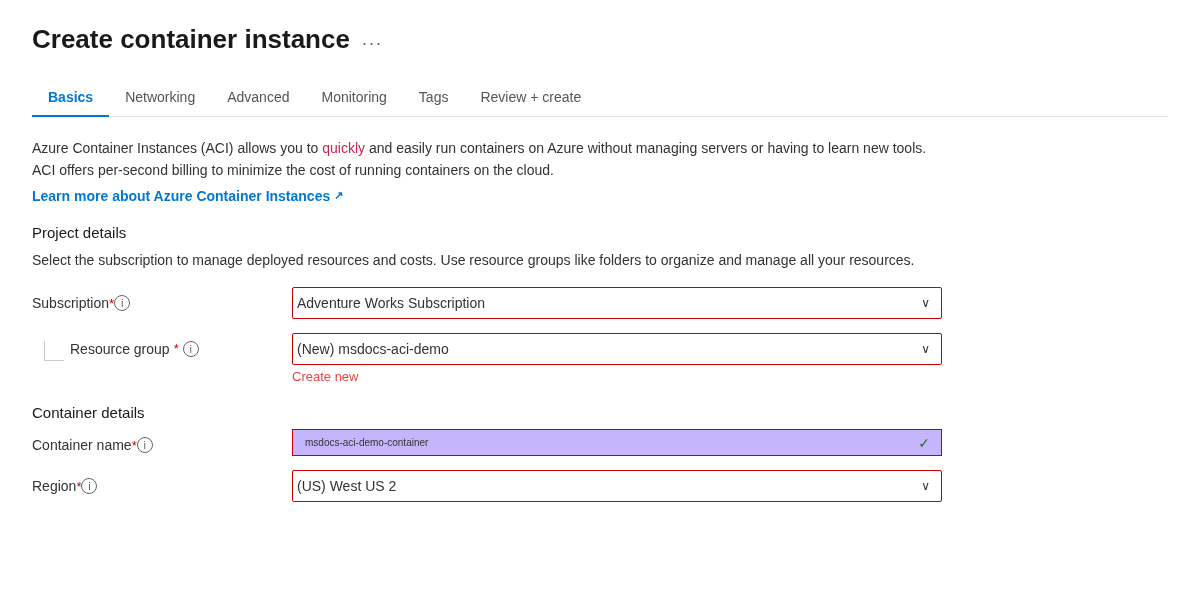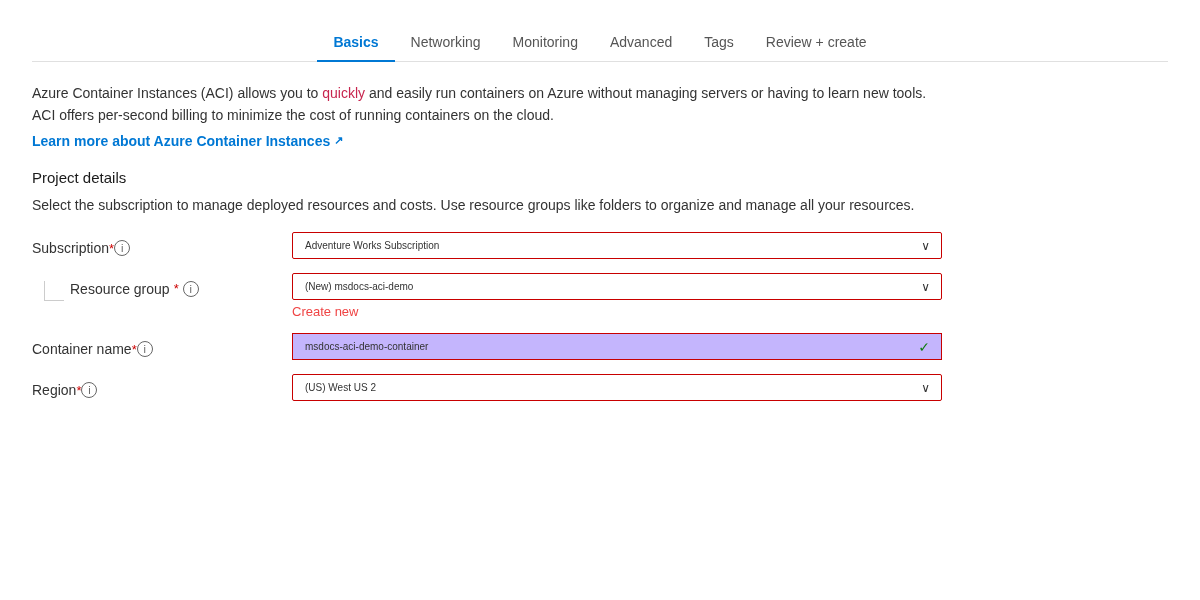--- a/index.html
+++ b/index.html
@@ -43,21 +43,20 @@
       letter-spacing: 2px;
     }
 
     
     .tabs-container {
       display: flex;
       align-items: center;
       border-bottom: 1px solid #e0e0e0;
       margin-bottom: 20px;
       gap: 0;
-      justify-content: center;
     }
 
     .tab {
       padding: 10px 16px;
       cursor: pointer;
       font-size: 14px;
       color: #555;
       border-bottom: 2px solid transparent;
       margin-bottom: -1px;
       white-space: nowrap;
@@ -149,24 +148,24 @@
       max-width: 650px;
     }
 
     .dropdown-wrapper {
       position: relative;
       width: 100%;
     }
 
     .dropdown-wrapper select {
       width: 100%;
-      padding: 7px 36px 7px 12px;
+      padding: 7px 36px 7px 4px;
       border: 1px solid #c80000;
       border-radius: 2px;
-      font-size: 10px;
+      font-size: 14px;
       color: #333;
       background: #fff;
       appearance: none;
       -webkit-appearance: none;
       cursor: pointer;
     }
 
     .dropdown-wrapper .chevron {
       position: absolute;
       right: 12px;
@@ -227,27 +226,31 @@
       transform: translateY(-50%);
       color: #107c10;
       font-size: 14px;
     }
   </style>
 </head>
 <body>
 
 <div class="page-container">
   
+  <div class="page-header">
+    <h1 class="page-title">Create container instance</h1>
+    <span class="more-options-icon">...</span>
+  </div>
 
   
   <div class="tabs-container">
     <div class="tab active">Basics</div>
     <div class="tab">Networking</div>
+    <div class="tab">Advanced</div>
     <div class="tab">Monitoring</div>
-    <div class="tab">Advanced</div>
     <div class="tab">Tags</div>
     <div class="tab">Review + create</div>
   </div>
 
   
   <p class="description-text">
     <span>Azure Container Instances (ACI) allows you to </span><span style="color:#c7254e;">quickly</span><span> and easily run containers on Azure without managing servers or having to learn new tools. ACI offers per-second billing to minimize the cost of running containers on the cloud.</span>
   </p>
   <a class="learn-more-link" href="#">
     <span>Learn more about Azure Container Instances</span>
@@ -290,20 +293,21 @@
         <select>
           <option>(New) msdocs-aci-demo</option>
         </select>
         <span class="chevron">∨</span>
       </div>
       <a class="create-new-link" href="#">Create new</a>
     </div>
   </div>
 
   
+  <div class="section-header">Container details</div>
 
   
   <div class="form-row">
     <div class="form-label-col">
       <span>Container name</span>
       <span class="required-star">*</span>
       <span class="info-icon">i</span>
     </div>
     <div class="form-input-col">
       <div class="input-wrapper">

